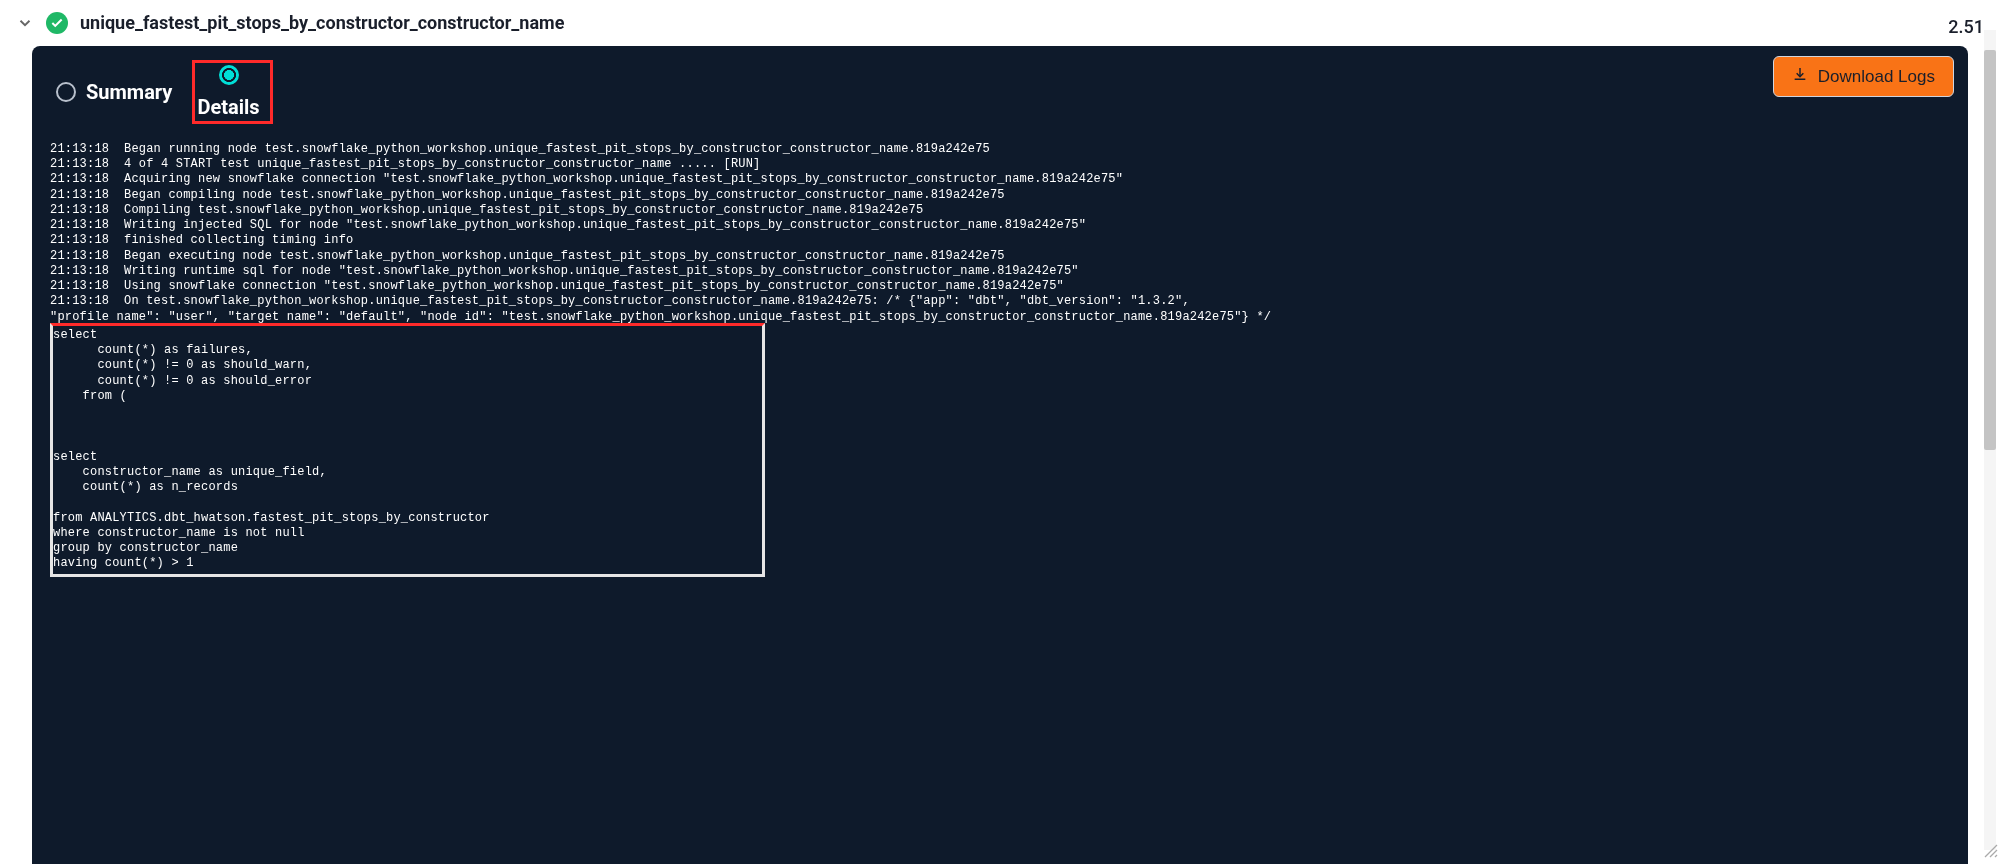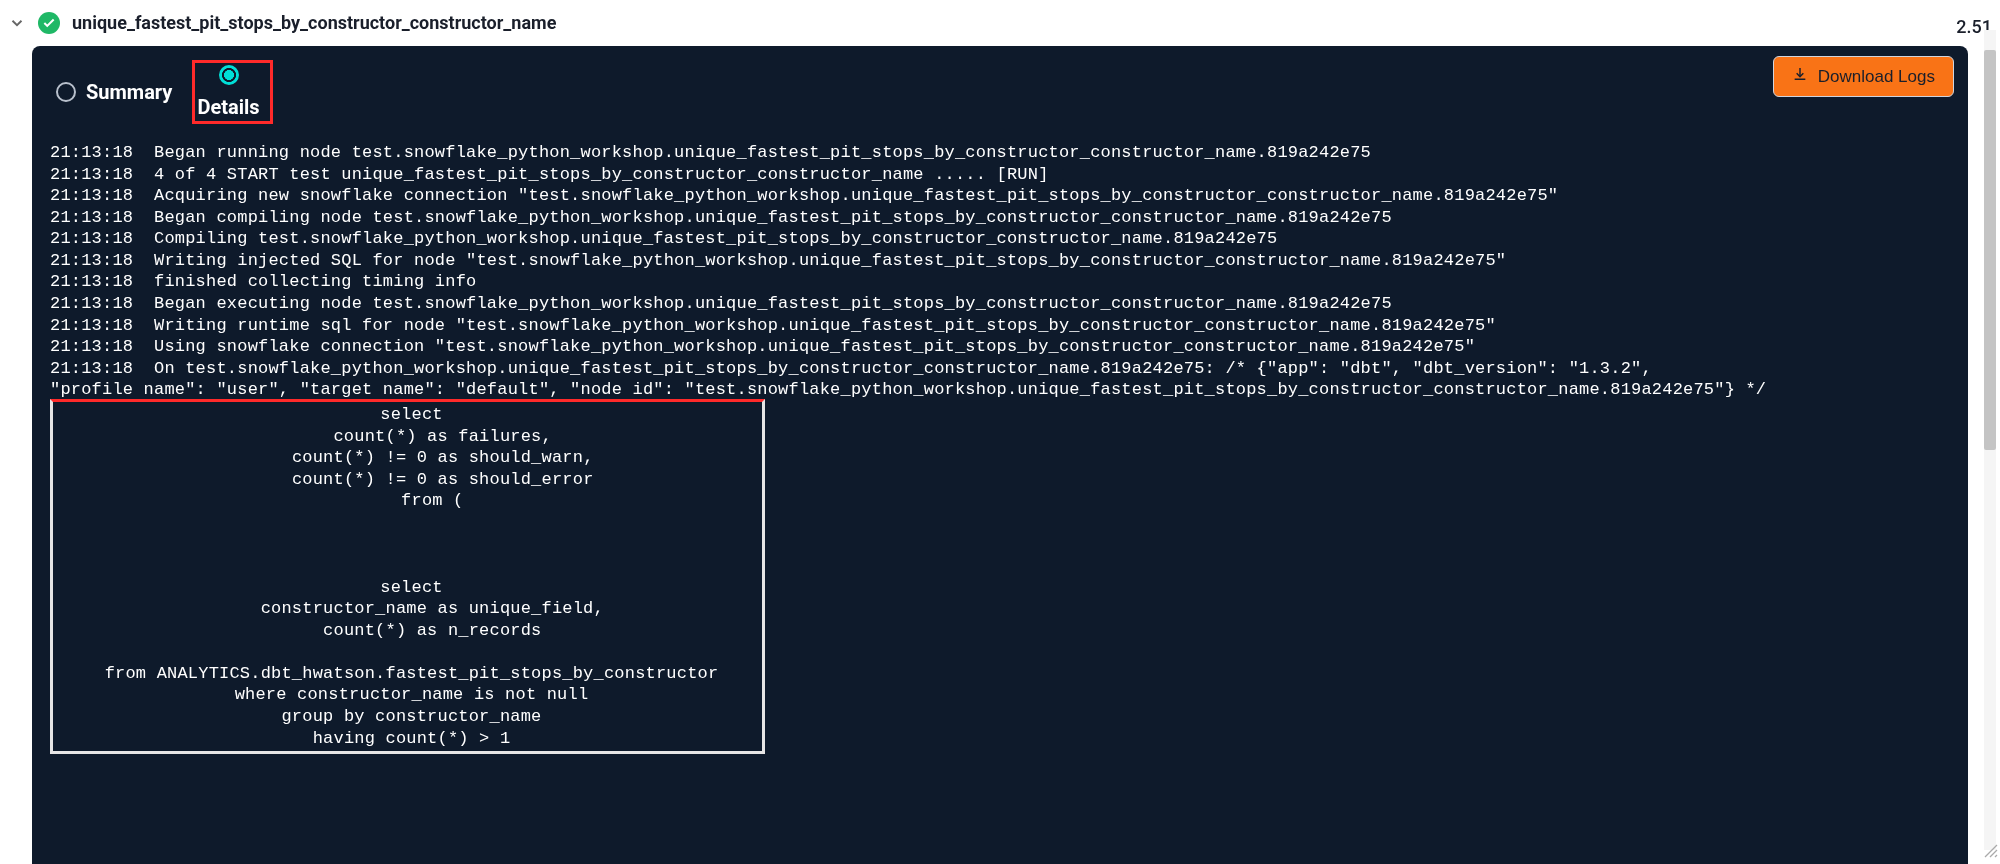--- a/index.html
+++ b/index.html
@@ -6,21 +6,21 @@
     body {
       font-family: -apple-system, BlinkMacSystemFont, "Segoe UI", Roboto, Arial, sans-serif;
       background: #fff;
       width: 2000px;
       height: 864px;
       overflow: hidden;
     }
     .header-bar {
       display: flex;
       align-items: center;
-      padding: 8px 8px;
+      padding: 8px 16px;
       gap: 12px;
     }
     .chevron {
       width: 18px;
       height: 18px;
       cursor: pointer;
     }
     .check-icon {
       width: 22px;
       height: 22px;
@@ -110,34 +110,33 @@
       align-items: center;
       gap: 10px;
       cursor: pointer;
       font-size: 17px;
       font-weight: 500;
       color: #1a1f2b;
     }
     .download-btn svg { width: 16px; height: 16px; }
     .log-content {
       font-family: "SFMono-Regular", Consolas, "Liberation Mono", Menlo, monospace;
-      font-size: 17px;
+      font-size: 12px;
       line-height: 1.27;
       color: #fff;
       white-space: pre;
       letter-spacing: 0.2px;
     }
     .sql-highlight {
       border: 3px solid #e5e5e5;
       border-top: 3px solid #ff2a2a;
-      padding: 2px 8px 2px 16px;
+      padding: 2px 8px 2px 0;
       display: inline-block;
       width: 715px;
       margin-top: -2px;
-      text-align: center;
     }
     .scrollbar-track {
       position: absolute;
       right: -28px;
       top: 30px;
       width: 12px;
       height: 820px;
       background: #f0f0f0;
     }
     .scrollbar-thumb {

